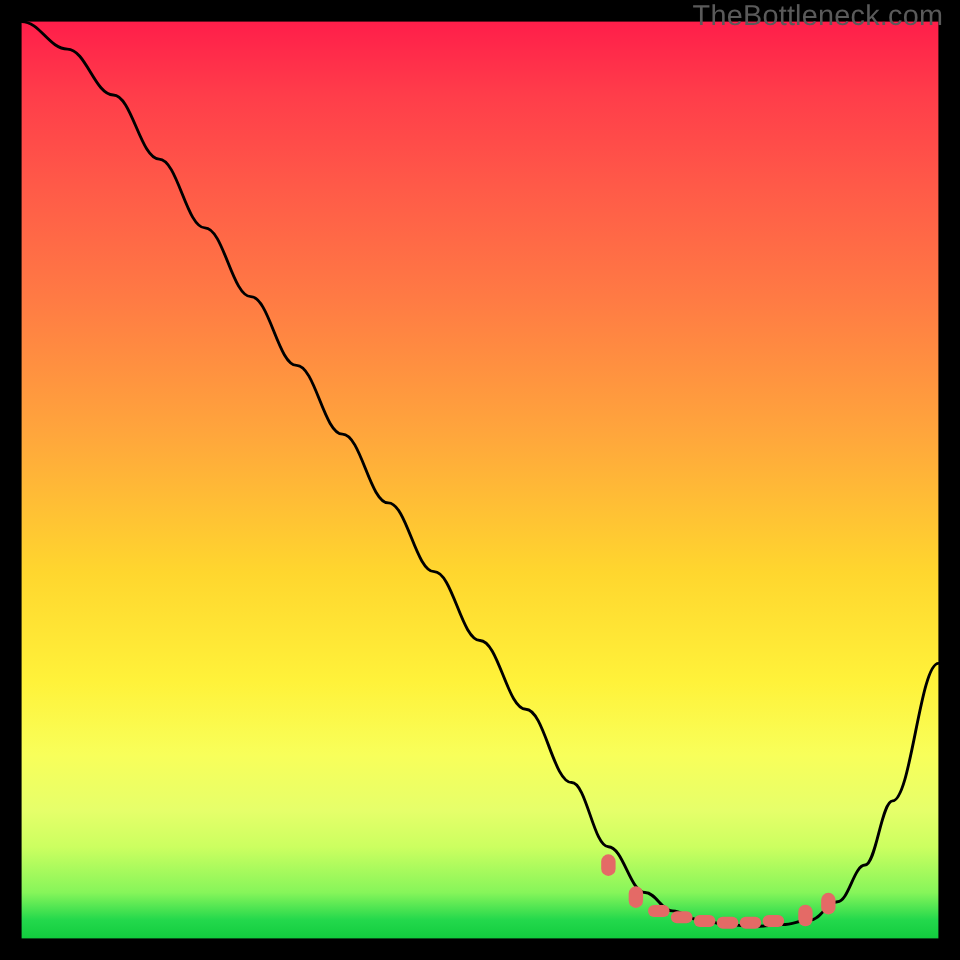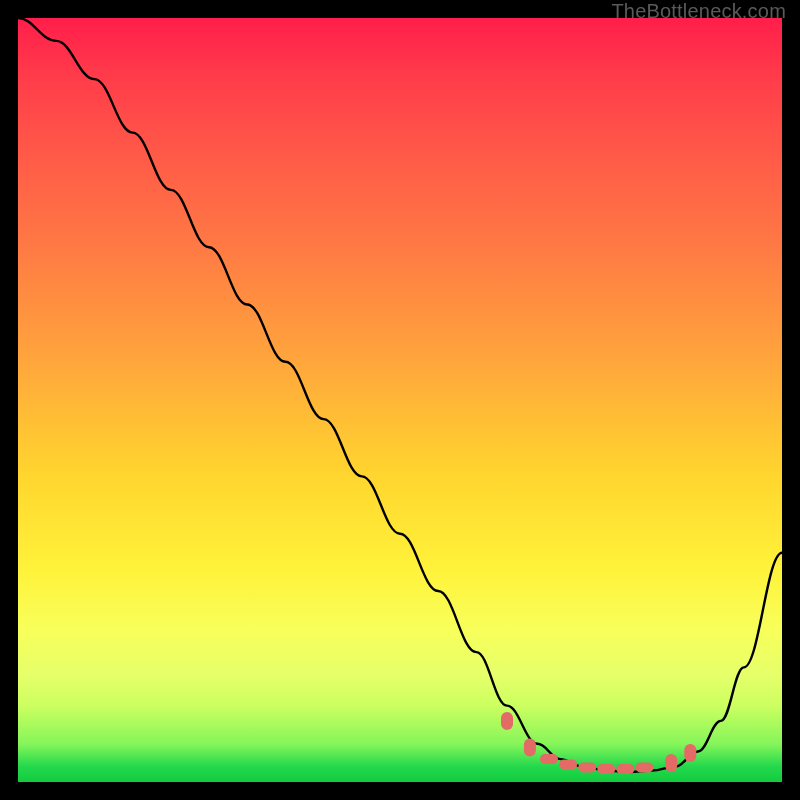--- a/index.html
+++ b/index.html
@@ -37,21 +37,21 @@
       #86f55a 95%,
       #23d84c 98%,
       #12cc3e 100%
     );
   }
   .watermark {
     position: absolute;
     top: 0px;
     right: 14px;
     font-family: Arial, Helvetica, sans-serif;
-    font-size: 20px;
+    font-size: 24px;
     font-weight: 400;
     color: #5a5a5a;
     letter-spacing: 0.2px;
     user-select: none;
   }
   svg.curve {
     position: absolute;
     left: 18px;
     top: 18px;
     width: 764px;

